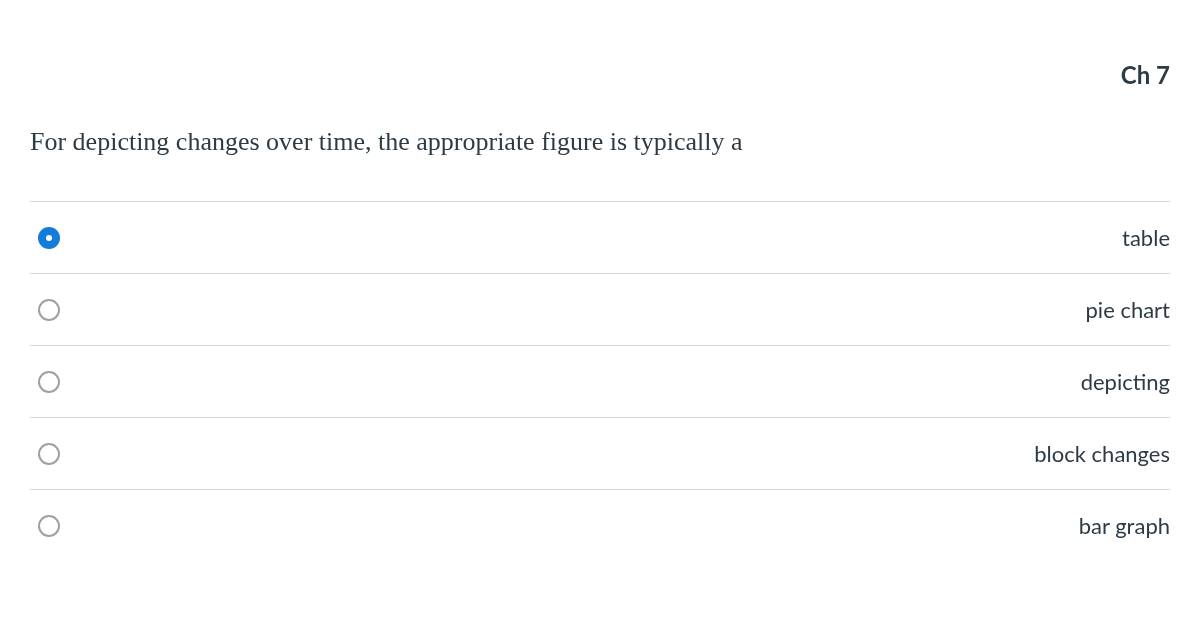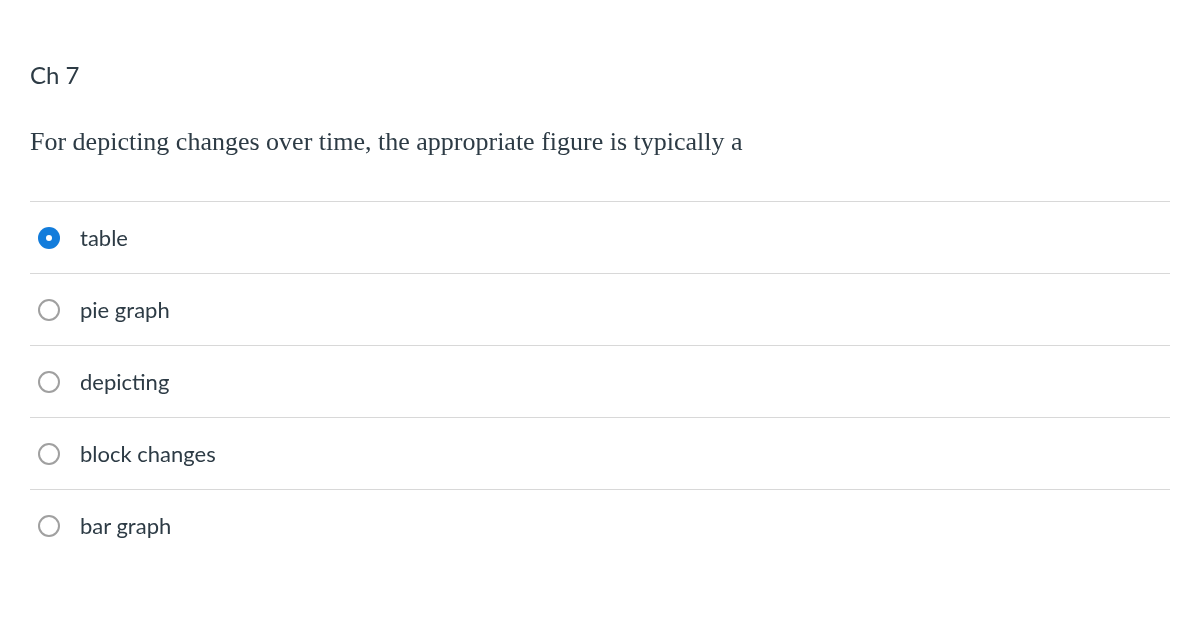--- a/index.html
+++ b/index.html
@@ -12,38 +12,40 @@
       background: #fff;
       width: 1200px;
       height: 629px;
       padding: 60px 30px 0 30px;
       color: #2d3b45;
     }
     .chapter-label {
       font-size: 24px;
       color: #2d3b45;
       margin-bottom: 38px;
-      font-weight: 400;
+      font-weight: 700;
+      text-align: right;
     }
     .question-text {
       font-family: Georgia, 'Times New Roman', serif;
       font-size: 26px;
       color: #2d3b45;
       margin-bottom: 44px;
       font-weight: 400;
     }
     .options {
       border-top: 1px solid #d8d8d8;
     }
     .option-row {
       display: flex;
       align-items: center;
       padding: 22px 0 22px 8px;
       border-bottom: 1px solid #d8d8d8;
       cursor: pointer;
+      justify-content: space-between;
     }
     .option-row:last-child {
       border-bottom: none;
     }
     .radio {
       width: 22px;
       height: 22px;
       border-radius: 50%;
       border: 2px solid #a0a0a0;
       margin-right: 20px;
@@ -78,21 +80,21 @@
 <div class="chapter-label">Ch 7</div>
 <div class="question-text">For depicting changes over time, the appropriate figure is typically a</div>
 
 <div class="options">
   <div class="option-row">
     <span class="radio selected"></span>
     <span class="option-label">table</span>
   </div>
   <div class="option-row">
     <span class="radio"></span>
-    <span class="option-label">pie graph</span>
+    <span class="option-label">pie chart</span>
   </div>
   <div class="option-row">
     <span class="radio"></span>
     <span class="option-label">depicting</span>
   </div>
   <div class="option-row">
     <span class="radio"></span>
     <span class="option-label">block changes</span>
   </div>
   <div class="option-row">

